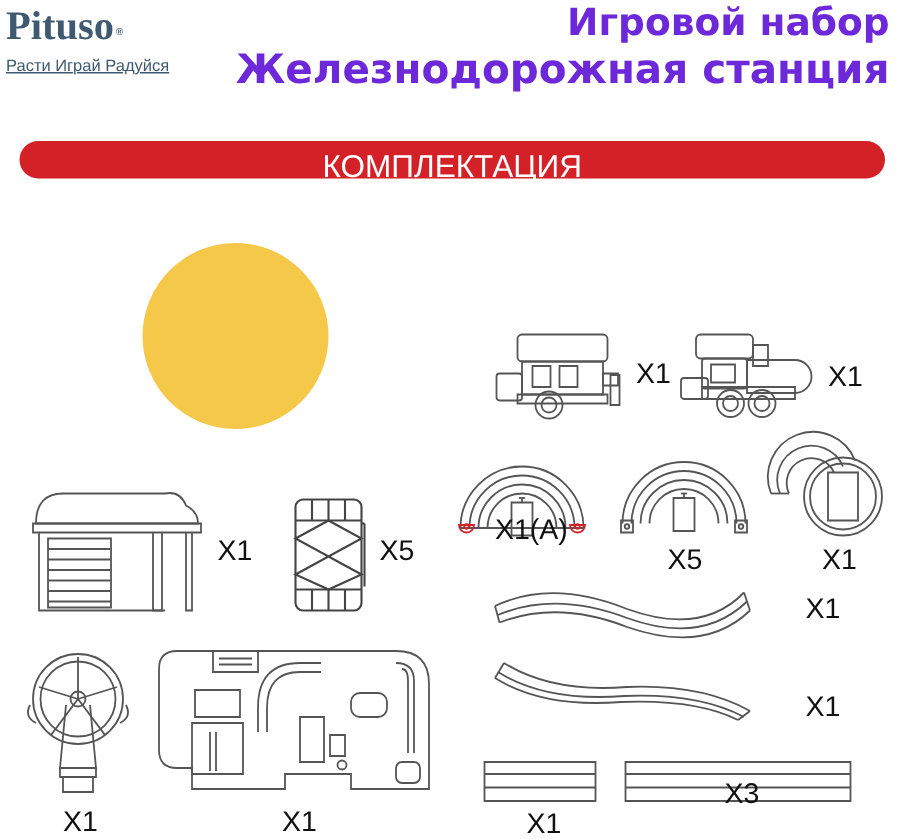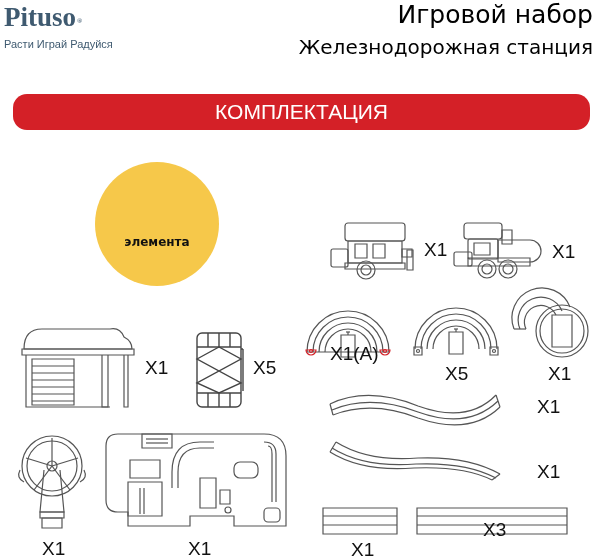--- a/index.html
+++ b/index.html
@@ -1,43 +1,42 @@
 <!DOCTYPE html>
 <html><head>
 <meta charset="utf-8">
 <style>
   html, body { margin: 0; padding: 0; background: #ffffff; }
   body { width: 600px; height: 559px; position: relative; overflow: hidden; font-family: "Liberation Sans", sans-serif; }
   .abs { position: absolute; }
   .logo { left: 4px; top: 2px; font-family: Liberation Serif, serif; font-weight: bold; font-size: 27px; color: #3f5a70; letter-spacing: 0px; line-height: 30px; }
   .logo sup { font-size: 7px; vertical-align: top; position: relative; top: 4px; margin-left: 1px; }
-  .tagline { left: 4px; top: 38px; font-size: 11px; color: #3f5a70; line-height: 12px; }
-  .title1, .title2 { right: 7px; font-family: "DejaVu Sans", sans-serif; font-weight: normal; color: #000000; text-align: right; white-space: nowrap; }
+  .tagline { left: 4px; top: 38px; font-size: 11px; color: #3f5a70; line-height: 12px; text-decoration: underline; }
+  .title1, .title2 { right: 7px; font-family: "DejaVu Sans", sans-serif; font-weight: bold; color: #6d28d9; text-align: right; white-space: nowrap; }
   .title1 { top: 0px; font-size: 25px; line-height: 30px; }
-  .title2 { top: 32px; font-size: 20px; line-height: 30px; }
-  .banner { left: 13px; top: 94px; width: 577px; height: 36px; background: #d42027; border-radius: 14px; color: #ffffff; text-align: center; font-size: 21px; line-height: 36px; }
+  .title2 { top: 32px; font-size: 27px; line-height: 30px; }
+  .banner { left: 13px; top: 94px; width: 577px; height: 25px; background: #d42027; border-radius: 14px; color: #ffffff; text-align: center; font-size: 21px; line-height: 36px; }
   .badge { left: 95px; top: 162px; width: 124px; height: 124px; border-radius: 50%; background: #f6c84a; text-align: center; }
   .badge .num { position: absolute; left: 0; right: 0; top: 26px; font-family: "DejaVu Sans", sans-serif; font-weight: bold; font-size: 44px; line-height: 46px; color: #111; letter-spacing: 1px;}
   .badge .lbl { position: absolute; left: 0; right: 0; top: 73px; font-family: "DejaVu Sans", sans-serif; font-weight: bold; font-size: 12px; color: #111; }
   .qty { font-size: 19px; color: #111; line-height: 16px; }
   svg { position: absolute; overflow: visible; }
   svg * { vector-effect: non-scaling-stroke; }
 </style>
 </head>
 <body>
 
 <div class="abs logo"><span>Pituso</span><sup>®</sup></div>
 <div class="abs tagline">Расти Играй Радуйся</div>
 <div class="abs title1">Игровой набор</div>
 <div class="abs title2">Железнодорожная станция</div>
 
 <div class="abs banner">КОМПЛЕКТАЦИЯ</div>
 
 <div class="abs badge">
-  <div class="lbl">элемента</div>
 </div>
 
 <svg style="left:325px;top:220px" width="90" height="60" viewBox="0 0 90 60" fill="none" stroke="#555" stroke-width="1.2">
   <rect x="20" y="3" width="60" height="18" rx="3"></rect>
   <rect x="23" y="21" width="54" height="22"></rect>
   <rect x="30" y="24" width="12" height="14"></rect>
     <rect x="48" y="24" width="12" height="14"></rect>
   <rect x="6" y="29" width="17" height="18" rx="2"></rect>
   <rect x="77" y="29" width="10" height="8"></rect>
     <rect x="82" y="30" width="6" height="20"></rect>

